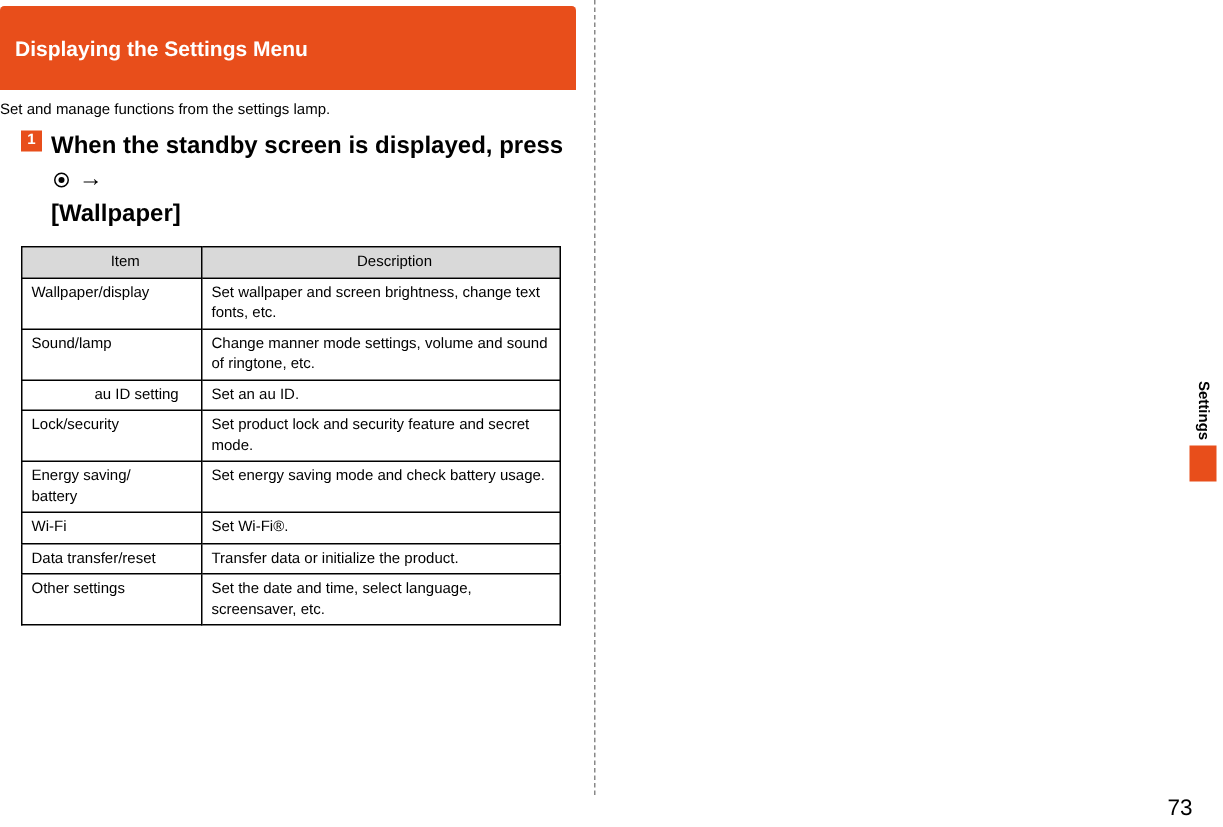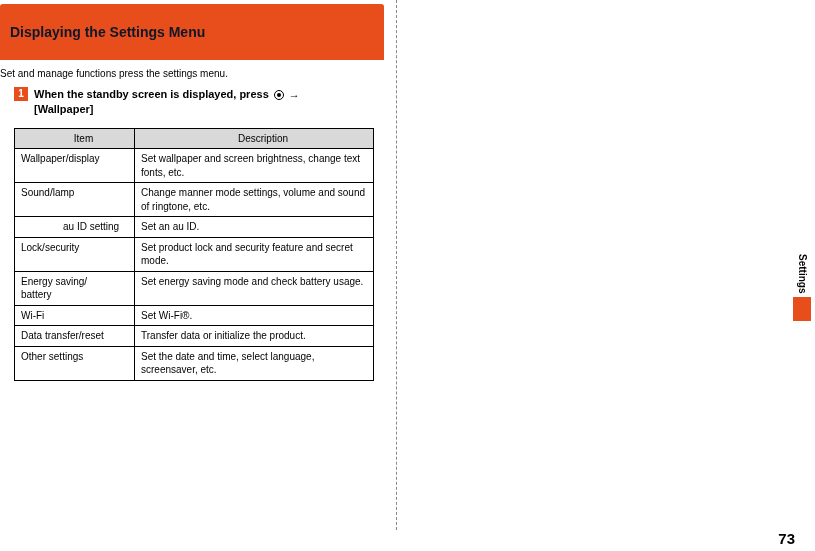--- a/index.html
+++ b/index.html
@@ -33,21 +33,21 @@
       position: relative;
     }
     .section-header {
       background: #f4cfc1;
       border-radius: 3px;
       padding: 0;
       margin-bottom: 8px;
     }
     .section-header-inner {
       background: #e84e1b;
-      color: #0f172a;
+      color: #ffffff;
       font-weight: bold;
       font-size: 14px;
       padding: 20px 10px;
       border-radius: 3px 3px 0 0;
       display: inline-block;
       width: 100%;
     }
     .intro-text {
       font-size: 10px;
       margin: 6px 0 8px 0;
@@ -64,21 +64,21 @@
       font-size: 10px;
       font-weight: bold;
       width: 14px;
       height: 14px;
       text-align: center;
       line-height: 14px;
       margin-right: 6px;
       flex-shrink: 0;
     }
     .step-text {
-      font-size: 11px;
+      font-size: 16px;
       font-weight: bold;
       line-height: 1.4;
     }
     .dot-indicator {
       display: inline-block;
       width: 10px;
       height: 10px;
       border: 1px solid #000;
       border-radius: 50%;
       position: relative;
@@ -135,33 +135,33 @@
     .side-tab-block {
       width: 18px;
       height: 24px;
       background: #e84e1b;
     }
     .page-number {
       position: absolute;
       bottom: 4px;
       right: 20px;
       font-size: 15px;
-      font-weight: bold;
+      font-weight: normal;
     }
   </style>
 </head>
 <body>
 
 <div class="page-container">
   <div class="left-column">
     <div class="section-header">
       <div class="section-header-inner">Displaying the Settings Menu</div>
     </div>
 
-    <p class="intro-text">Set and manage functions press the settings menu.</p>
+    <p class="intro-text">Set and manage functions from the settings lamp.</p>
 
     <div class="step-row">
       <div class="step-num">1</div>
       <div class="step-text">
         <span>When the standby screen is displayed, press </span><span class="dot-indicator"></span><span> → </span><br><span>[Wallpaper]</span>
       </div>
     </div>
 
     <table class="settings-table">
       <thead>

